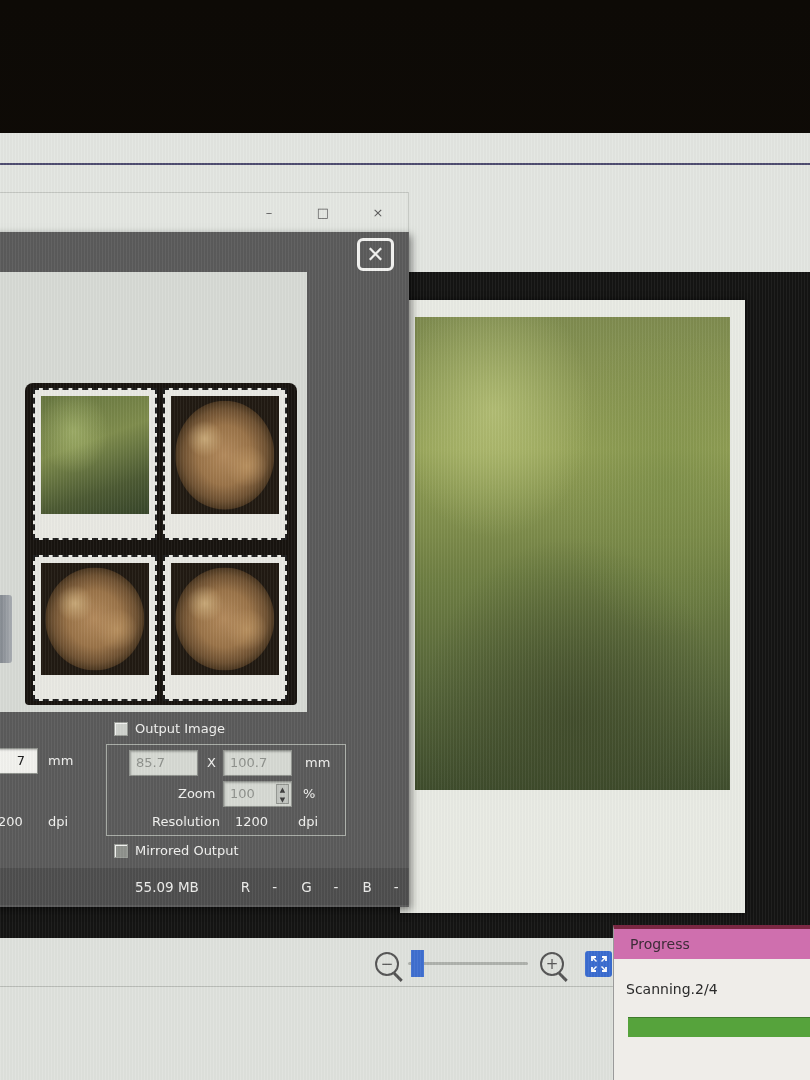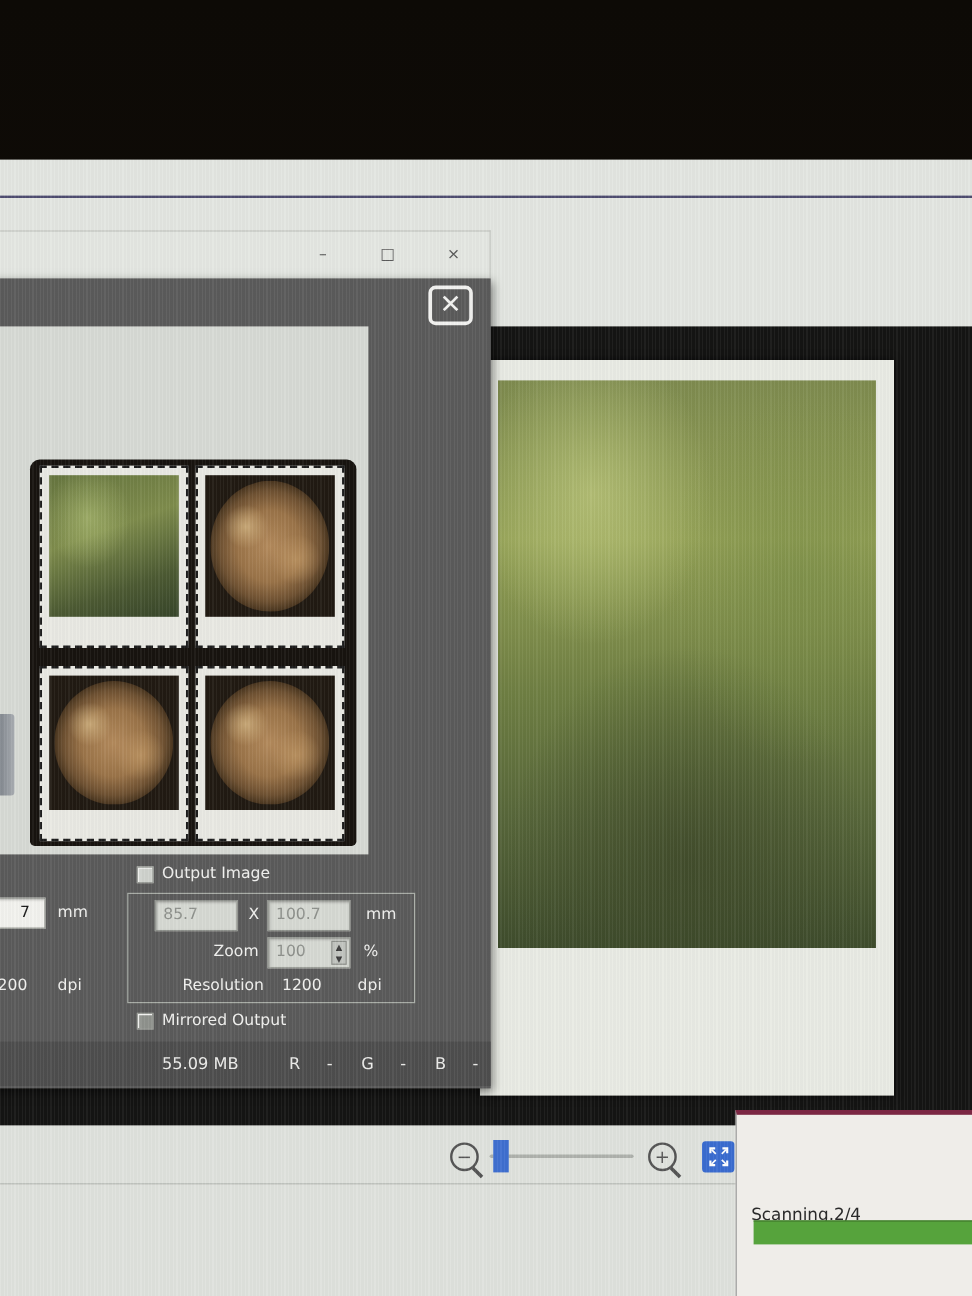--- a/index.html
+++ b/index.html
@@ -74,21 +74,21 @@
   .field { position:absolute; height:26px; background:#d6d9d3; border:1px solid #8f928d; box-shadow:inset 1px 1px 2px rgba(0,0,0,.25);
            font-size:13px; color:#8e918c; padding:4px 6px; }
   .field.enabled { background:#f2f2ee; color:#1a1a1a; text-align:right; padding-right:12px; }
   .spinner { position:absolute; right:2px; top:2px; width:13px; height:20px; background:#c2c5c0; border:1px solid #8f928d; display:flex; flex-direction:column; }
   .spinner span { flex:1; font-size:7px; line-height:10px; text-align:center; color:#3a3a3a; }
   .status-strip { position:absolute; left:0; top:636px; width:489px; height:37px; background:#4e4e4e; display:flex; align-items:center; color:#ececea; font-size:13.5px; }
 
   
   .progress-win { position:absolute; left:613px; top:792px; width:197px; height:155px; background:#efede9; border-left:1px solid #9a9a9a; border-top:4px solid #7b2743; z-index:95; }
   .progress-title { position:absolute; left:0; top:0; width:100%; height:30px; background:#cf6fae; color:#3d2c38; font-size:14px; line-height:30px; padding-left:16px; }
-  .progress-status { position:absolute; left:12px; top:52px; color:#2a2a2a; font-size:14px;margin-top:24px; }
+  .progress-status { position:absolute; left:12px; top:52px; color:#2a2a2a; font-size:14px; }
   .progress-bar { position:absolute; left:14px; top:88px; width:183px; height:20px; background:#56a33c; border-top:1px solid #3f7a2c; }
 </style>
 </head>
 <body>
 
 <div class="stage">
   <div class="screen">
 
     <div class="accent-line"></div>
 
@@ -195,18 +195,19 @@
           <span style="margin-left:22px;">-</span>
           <span style="margin-left:24px;">G</span>
           <span style="margin-left:22px;">-</span>
           <span style="margin-left:24px;">B</span>
           <span style="margin-left:22px;">-</span>
         </div>
       </div>
     </div>
 
     <div class="progress-win">
+      <div class="progress-title">Progress</div>
       <div class="progress-status">Scanning.2/4</div>
       <div class="progress-bar" style="background: rgb(86, 163, 60);"></div>
     </div>
 
   </div>
 </div>
 
 </body></html>

